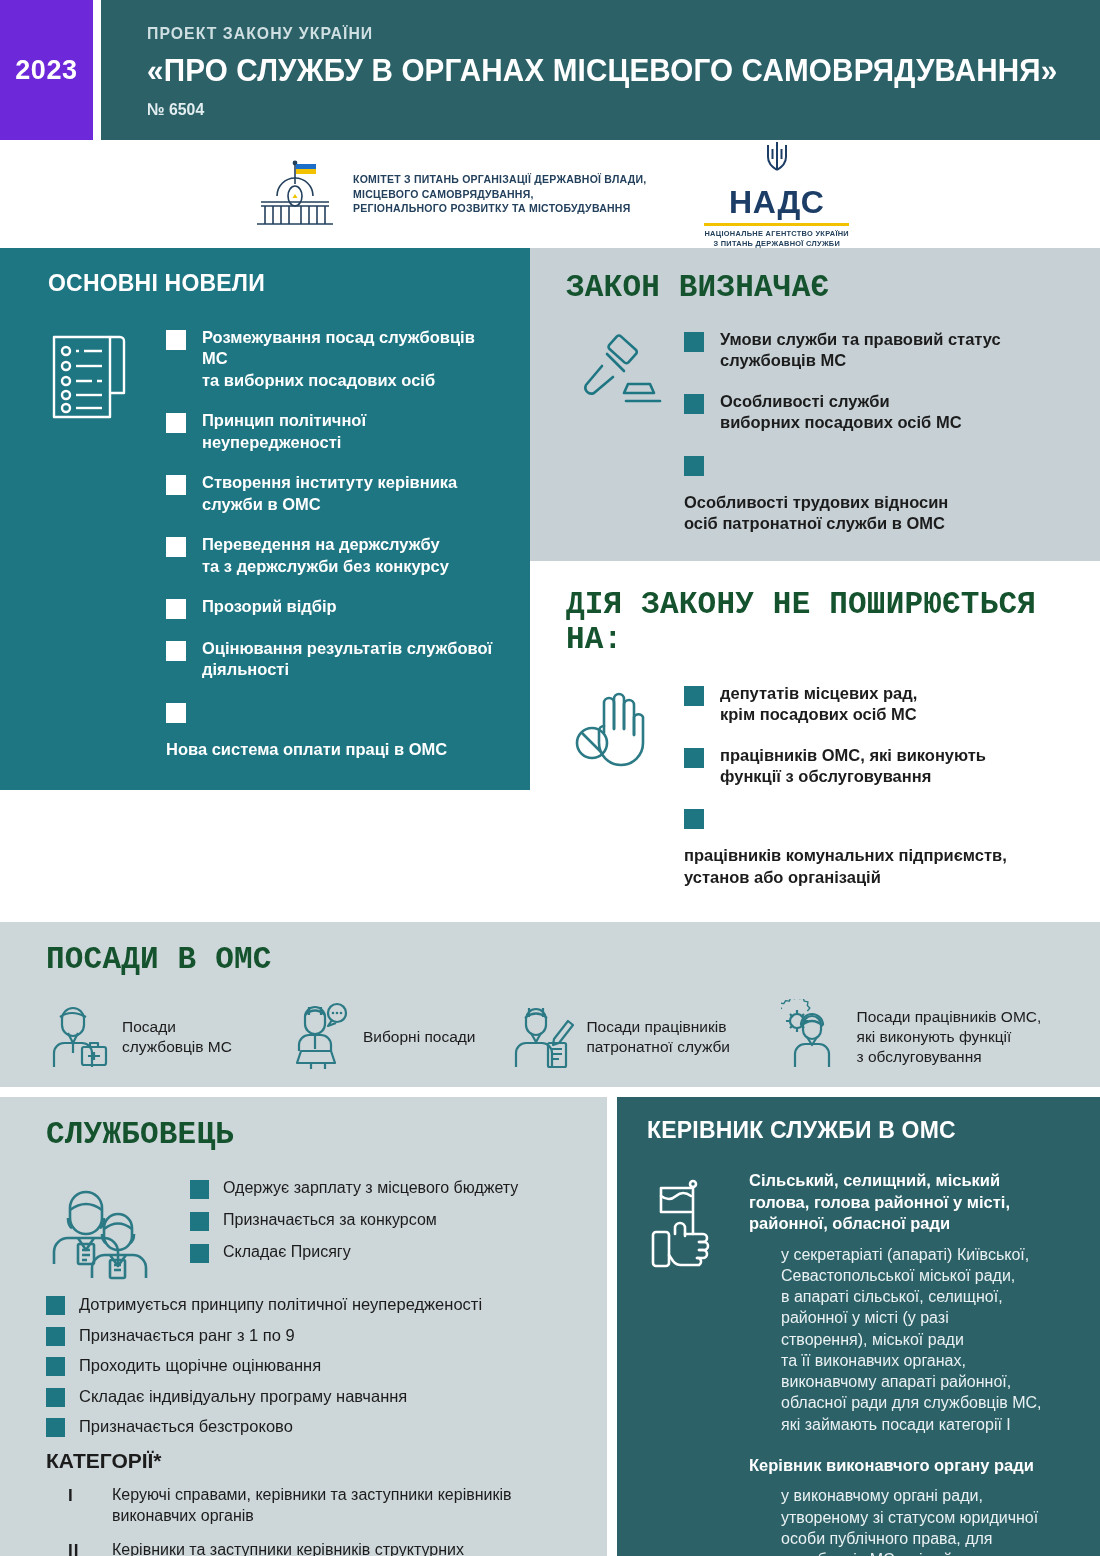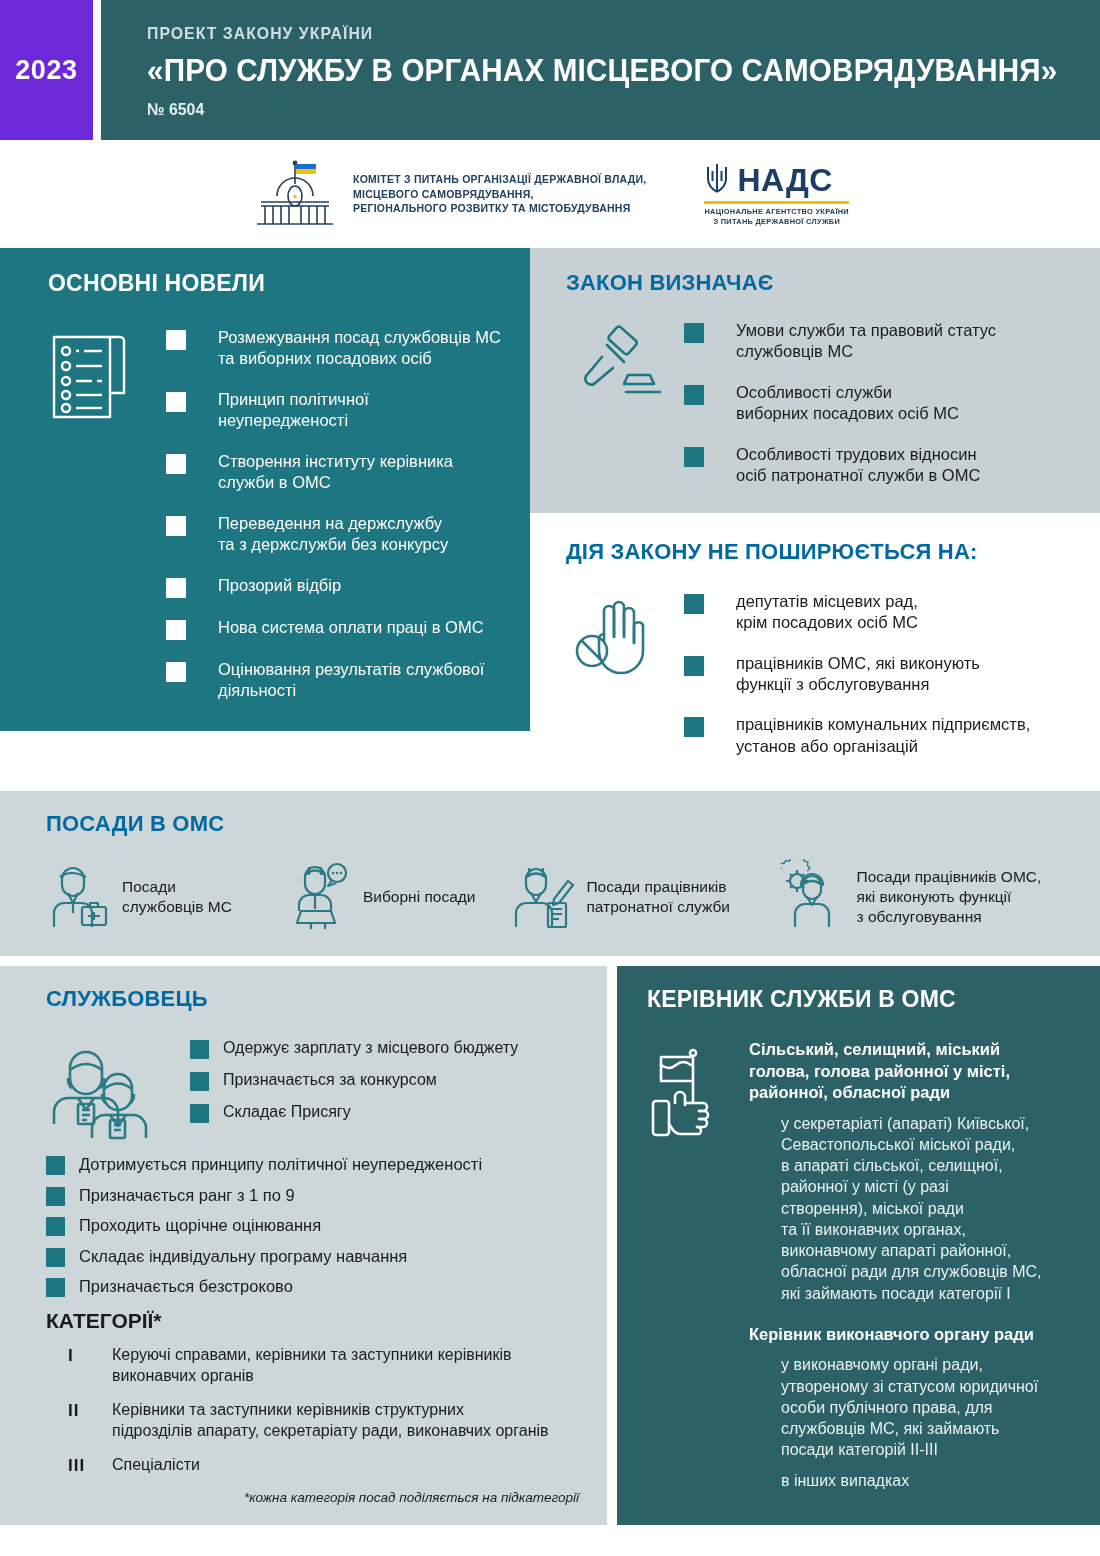--- a/index.html
+++ b/index.html
@@ -42,42 +42,42 @@
   .logos {
     height: 108px; display: flex; align-items: center;
     justify-content: center; gap: 58px; background: #fff;
   }
   .logo-group { display: flex; align-items: center; gap: 14px; }
   .komitet-text {
     font-size: 10.5px; line-height: 1.42; color: #23405c;
     font-weight: bold; letter-spacing: .25px; text-transform: uppercase;
   }
   .nads-wrap { text-align: center; }
-  .nads-top { display: flex; align-items: center; gap: 7px; }
+  .nads-top { display: flex; align-items: center; gap: 7px; flex-direction: column; }
   .nads-word { font-size: 32px; font-weight: bold; color: #1c3d66; letter-spacing: .5px; }
   .nads-rule { height: 3px; background: #f2c200; margin: 2px 0 3px; }
   .nads-sub { font-size: 7.4px; font-weight: bold; color: #23405c; line-height: 1.35; letter-spacing: .3px; }
 
   
   .top-cols { display: flex; align-items: flex-start; }
   .col-left {
     width: 530px; background: #1E7683; color: #fff;
     padding: 22px 26px 30px 48px; min-height: 460px;
   }
   .col-right { width: 570px; }
 
   .sec-title-w { font-size: 23px; font-weight: bold; letter-spacing: .2px; color:#fff; }
-  .sec-title-d { font-size: 22px; font-weight: bold; letter-spacing: .2px; color:#0369a1; }
+  .sec-title-d { font-size: 31px; font-weight: bold; letter-spacing: .2px; color:#14532d;font-family:Liberation Mono, monospace; }
 
   .icon-list { display: flex; gap: 18px; margin-top: 30px; }
   .icon-cell { width: 100px; flex: 0 0 100px; padding-top: 4px; }
   .bullets { flex: 1; }
 
-  .bullet-row { display: flex; gap: 32px; align-items: flex-start; margin-bottom: 19px; }
-  .bullet-row:last-child { margin-bottom: 0; }
+  .bullet-row { display: flex; gap: 16px; align-items: flex-start; margin-bottom: 19px; font-weight: bold; }
+  .bullet-row:last-child { margin-bottom: 0; flex-direction: column; }
   .sq { width: 20px; height: 20px; flex: 0 0 20px; margin-top: 3px; }
   .sq-white { background: #ffffff; }
   .sq-teal  { background: #1E7683; }
   .btxt { font-size: 16.5px; line-height: 1.3; }
   .btxt-w { color: #ffffff; }
   .btxt-d { color: #1c1c1c; }
 
   .panel-grey {
     background: #C6D0D5; padding: 22px 26px 26px 36px; min-height: 218px;
   }
@@ -244,26 +244,26 @@
             <span class="sq sq-white"></span>
             <span class="btxt btxt-w" style="white-space:pre-line">Переведення на держслужбу
 та з держслужби без конкурсу</span>
           </div>
           <div class="bullet-row">
             <span class="sq sq-white"></span>
             <span class="btxt btxt-w" style="white-space:pre-line">Прозорий відбір</span>
           </div>
           <div class="bullet-row">
             <span class="sq sq-white"></span>
-            <span class="btxt btxt-w" style="white-space:pre-line">Нова система оплати праці в ОМС</span>
-          </div>
-          <div class="bullet-row">
-            <span class="sq sq-white"></span>
             <span class="btxt btxt-w" style="white-space:pre-line">Оцінювання результатів службової
 діяльності</span>
+          </div>
+          <div class="bullet-row">
+            <span class="sq sq-white"></span>
+            <span class="btxt btxt-w" style="white-space:pre-line">Нова система оплати праці в ОМС</span>
           </div>
         </div>
       </div>
     </div>
 
     <div class="col-right">
 
       <div class="panel-grey">
         <div class="sec-title-d">ЗАКОН ВИЗНАЧАЄ</div>
         <div class="icon-list" style="margin-top:24px">

